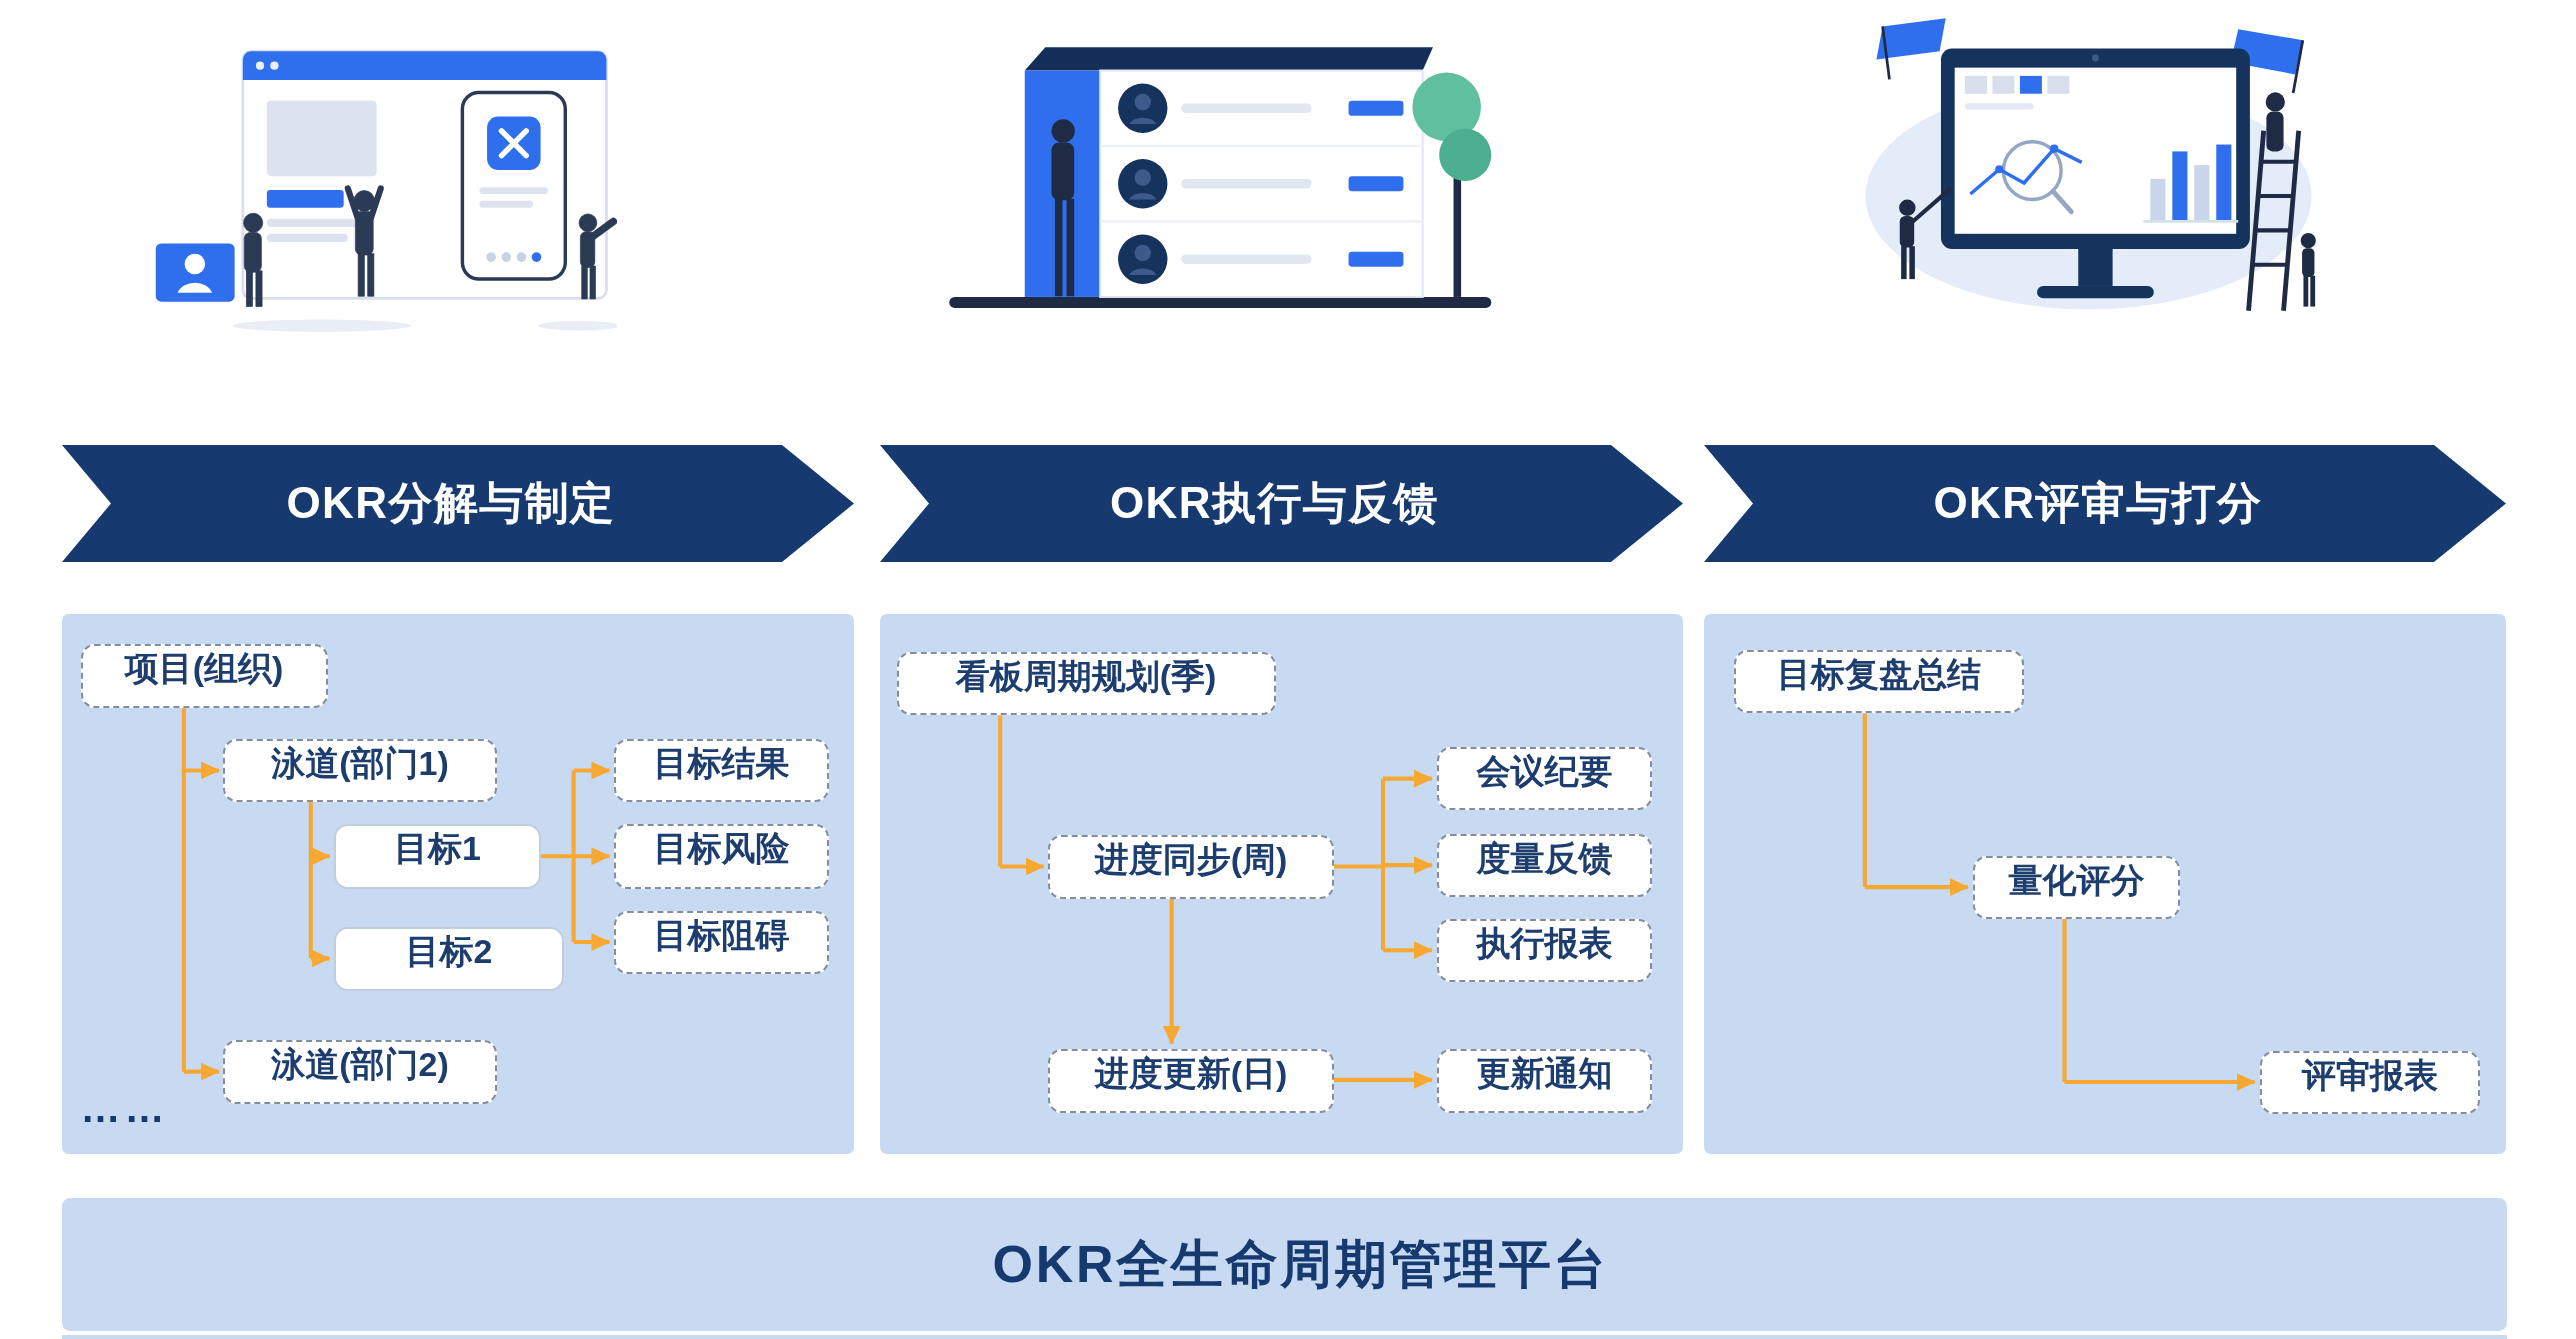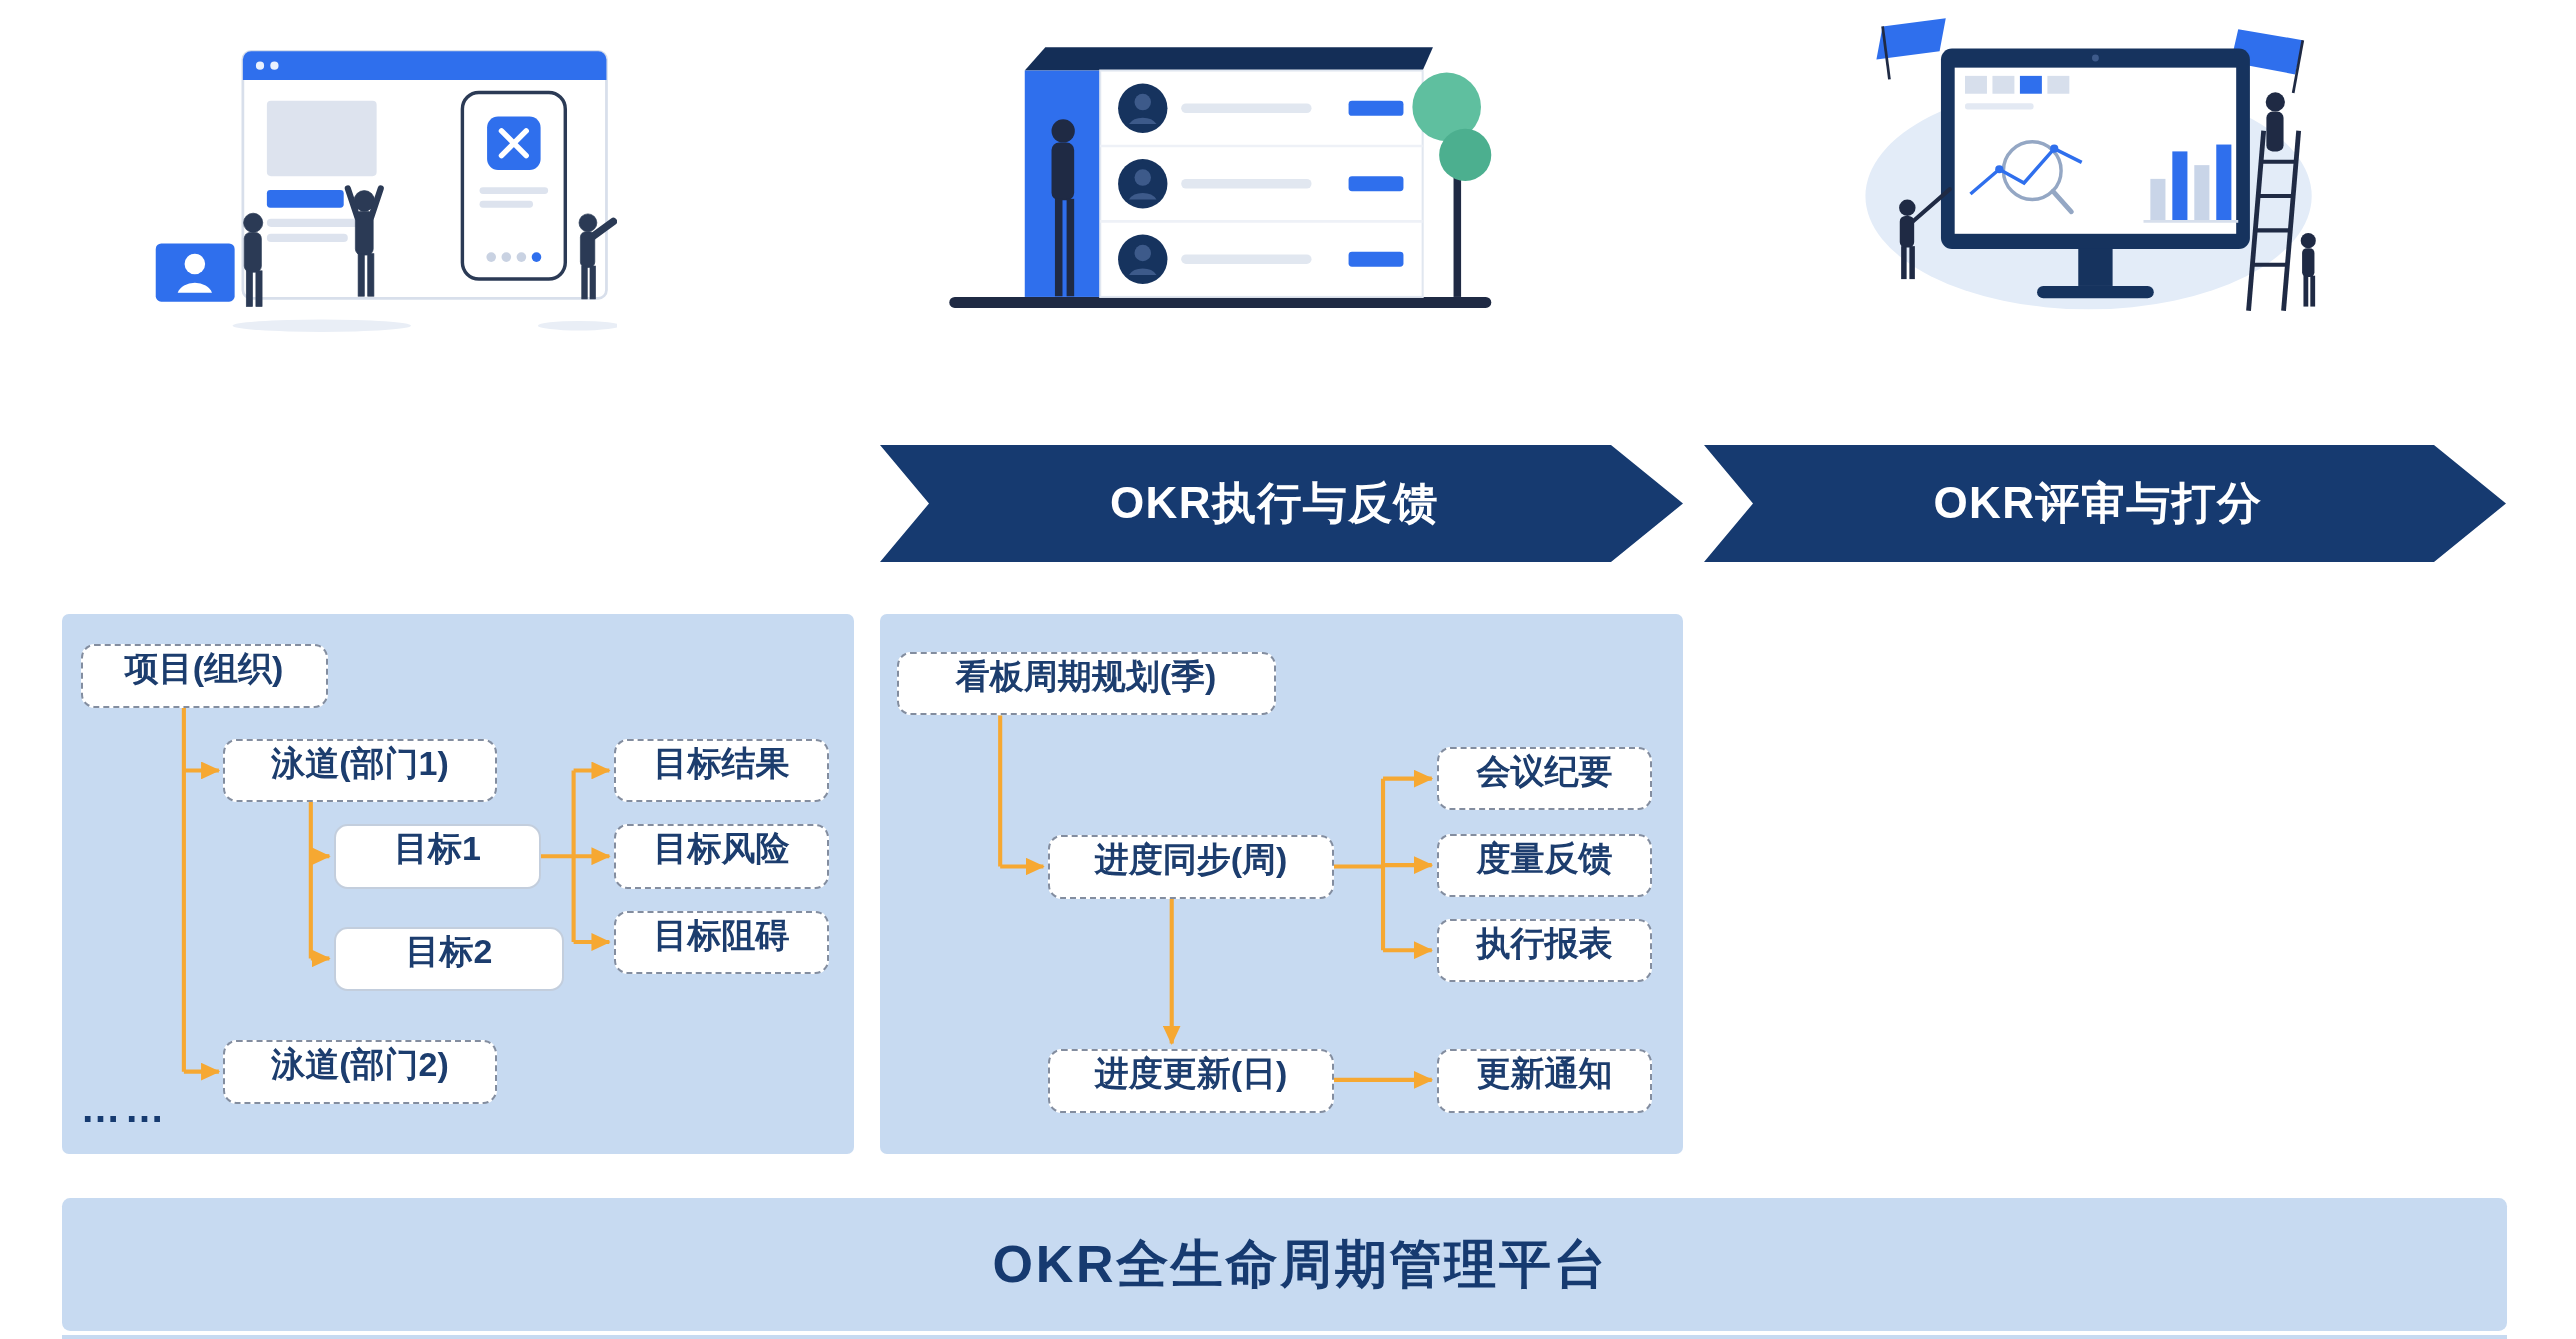--- a/index.html
+++ b/index.html
@@ -195,20 +195,23 @@
         <rect x="653" y="381" width="7" height="45"></rect>
         <circle cx="66" cy="282" r="12"></circle>
         <rect x="55" y="294" width="21" height="46" rx="8"></rect>
         <rect x="57" y="338" width="8" height="48"></rect>
         <rect x="69" y="338" width="8" height="48"></rect>
         <path d="M74,302 L128,255" stroke="#1f2a44" stroke-width="6" stroke-linecap="round"></path>
       </g>
     </g>
   </svg>
 
+  <div class="banner" style="left:62px;top:445px;width:792px">
+    <span>OKR分解与制定</span>
+  </div>
   <div class="banner" style="left:880px;top:445px;width:803px">
     <span>OKR执行与反馈</span>
   </div>
   <div class="banner" style="left:1704px;top:445px;width:802px">
     <span>OKR评审与打分</span>
   </div>
 
   <div class="panel" style="left:62px;top:614px;width:792px;height:540px">
     <svg class="connectors" viewBox="0 0 1153 787">
       <defs>
@@ -292,20 +295,44 @@
       <span>执行报表</span>
     </div>
     <div class="node" style="left:168px;top:435px;width:286px;height:64px">
       <span>进度更新(日)</span>
     </div>
     <div class="node" style="left:557px;top:435px;width:215px;height:64px">
       <span>更新通知</span>
     </div>
   </div>
 
+  <div class="panel" style="left:1704px;top:614px;width:802px;height:540px">
+    <svg class="connectors" viewBox="0 0 1168 787">
+      <defs>
+        <marker id="arrow3" markerUnits="userSpaceOnUse" markerWidth="28" markerHeight="26" refX="26" refY="13" orient="auto">
+          <path d="M0,0 L28,13 L0,26 z" fill="#f6a832"></path>
+        </marker>
+      </defs>
+      <g stroke="#f6a832" stroke-width="6" fill="none">
+        <path d="M234,145 V398"></path>
+        <path d="M234,398 H384" marker-end="url(#arrow3)"></path>
+        <path d="M525,444 V682"></path>
+        <path d="M525,682 H802" marker-end="url(#arrow3)"></path>
+      </g>
+    </svg>
+    <div class="node" style="left:30px;top:36px;width:290px;height:63px">
+      <span>目标复盘总结</span>
+    </div>
+    <div class="node" style="left:269px;top:242px;width:207px;height:63px">
+      <span>量化评分</span>
+    </div>
+    <div class="node" style="left:556px;top:437px;width:220px;height:63px">
+      <span>评审报表</span>
+    </div>
+  </div>
 
   <div class="footer-bar">
     <span>OKR全生命周期管理平台</span>
   </div>
   <div class="strip"></div>
 
 </div>
 
 
 </body></html>

